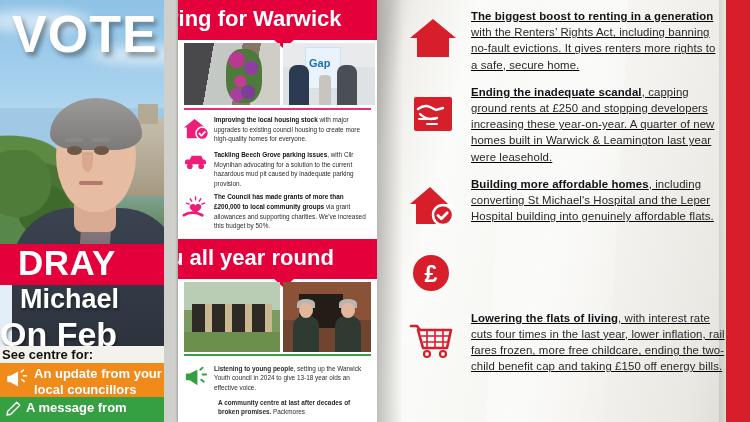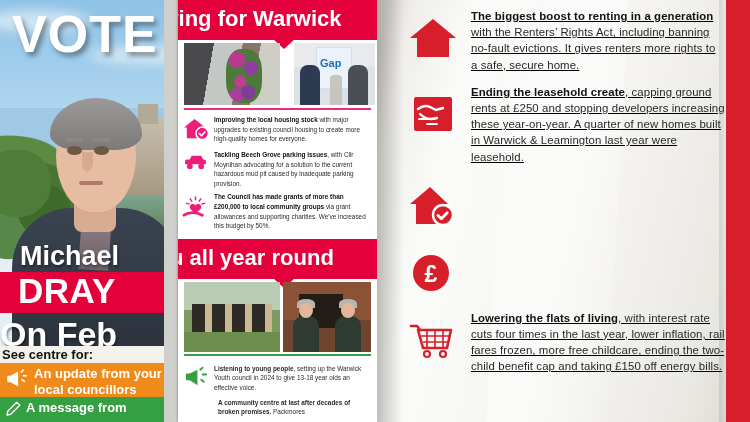--- a/index.html
+++ b/index.html
@@ -128,21 +128,21 @@
   .mid-band{
     background:#e4003b; color:#fff; font-weight:800;
     font-size:22px; padding:6px 0 8px 0; position:relative;
   }
   .mid-band span{ display:block; margin-left:-12px; padding-left:4px; white-space:nowrap;}
   .band-notch{
     position:absolute; left:95px; bottom:-9px; width:0;height:0;
     border-left:11px solid transparent; border-right:11px solid transparent;
     border-top:10px solid #e4003b;
   }
-  .photo-row{ display:flex; gap:14px; padding:3px 2px 0 6px; }
+  .photo-row{ display:flex; gap:3px; padding:3px 2px 0 6px; }
   .photo{ height:62px; border:0; position:relative; overflow:hidden;}
   #photo-street{
     flex: 0 0 96px;
     background:
       linear-gradient(rgba(0,0,0,.05),rgba(0,0,0,.05)),
       linear-gradient(100deg,#4d4d4f 0 28%, #cfd3d0 28% 55%, #8e7b6c 55% 72%, #d9d9d2 72% 100%);
   }
   #photo-street:after{
     content:""; position:absolute; left:42px; top:6px; width:36px; height:54px;
     background:
@@ -268,24 +268,24 @@
       <div id="p-hair"></div>
       <div class="p-brow" id="p-brow-l"></div>
       <div class="p-brow" id="p-brow-r"></div>
       <div class="p-eye" id="p-eye-l"></div>
       <div class="p-eye" id="p-eye-r"></div>
       <div id="p-nose"></div>
       <div id="p-mouth"></div>
     </div>
 
     <div id="name-block">
-      <div id="first-name">Michael</div>
       <div id="surname-bar">
         <div id="surname">DRAY</div>
       </div>
+      <div id="first-name">Michael</div>
       <div id="date-line">On Feb 26th</div>
     </div>
 
     <div id="see-inside">
       <div id="see-inside-label">See centre for:</div>
     </div>
 
     <div id="row-green" class="inside-row">
       <span class="megaphone">
         <svg width="18" height="18" viewBox="0 0 24 24">
@@ -404,31 +404,32 @@
 
       <div class="policy">
         <span class="picon">
           <svg width="52" height="44" viewBox="0 0 52 44">
               <rect x="7" y="5" width="38" height="34" rx="2" fill="#d71f2b"></rect>
               <path d="M11 17c4-3 8-4 12-2l6 3 7-2" stroke="#fff" stroke-width="2.4" fill="none" stroke-linecap="round"></path>
               <path d="M13 22c3 3 7 5 11 5l6-1" stroke="#fff" stroke-width="2.4" fill="none" stroke-linecap="round"></path>
               <path d="M12 27h16M20 32h10" stroke="#fff" stroke-width="2" stroke-linecap="round"></path>
             </svg>
         </span>
-        <span class="ptext"><b>Ending the leasehold create</b><span>, capping ground rents at £250 and stopping developers increasing these year-on-year. A quarter of new homes built in Warwick &amp; Leamington last year were leasehold.</span></span>
+        <span class="ptext"><b>Ending the inadequate scandal</b><span>, capping ground rents at £250 and stopping developers increasing these year-on-year. A quarter of new homes built in Warwick &amp; Leamington last year were leasehold.</span></span>
       </div>
 
       <div class="policy">
         <span class="picon">
           <svg width="52" height="44" viewBox="0 0 52 44">
               <path d="M23 3L3 20h6v20h26V20h6z" fill="#d71f2b"></path>
               <circle cx="36" cy="31" r="10" fill="#d71f2b" stroke="#fff" stroke-width="2.4"></circle>
               <path d="M31 31.4l3.4 3.4 5.8-6" stroke="#fff" stroke-width="2.8" fill="none" stroke-linecap="round" stroke-linejoin="round"></path>
             </svg>
         </span>
+        <span class="ptext"><b>Building more affordable homes</b><span>, including converting St Michael's Hospital and the Leper Hospital building into genuinely affordable flats.</span></span>
       </div>
 
       <div class="policy">
         <span class="picon">
           <svg width="52" height="44" viewBox="0 0 52 44">
               <circle cx="24" cy="22" r="18" fill="#d71f2b"></circle>
               <text x="24" y="31" font-family="Liberation Sans, sans-serif" font-size="23" font-weight="700" fill="#fff" text-anchor="middle">£</text>
             </svg>
         </span>
       </div>

